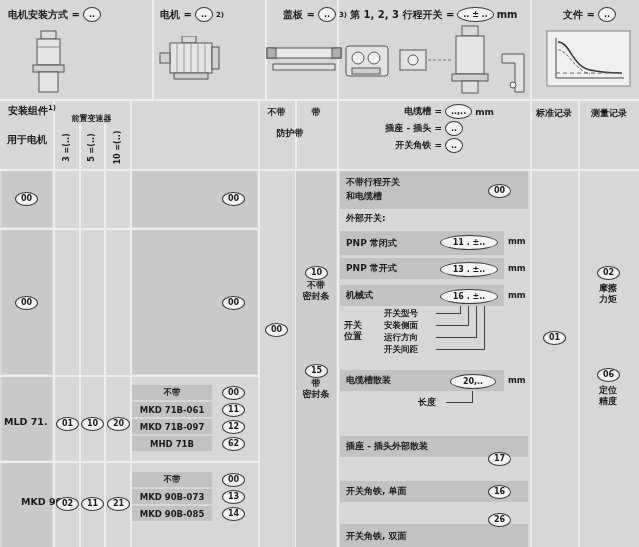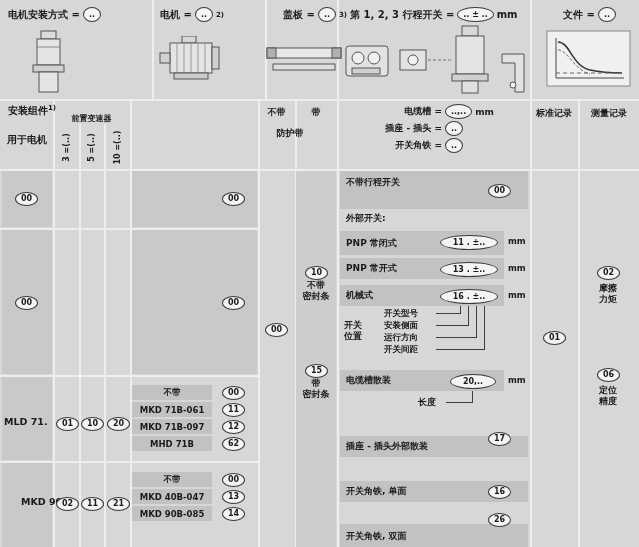--- a/index.html
+++ b/index.html
@@ -215,28 +215,29 @@
   <div class="mcell" style="left:132px;top:436px;width:80px;height:15px">MHD 71B</div>
   <span class="badge" style="left:222px;top:437px">62</span>
 
   
   <div class="txt b" style="left:21px;top:496px;width:68px;font-size:9.5px">MKD 90</div>
   <span class="badge" style="left:56px;top:497px">02</span>
   <span class="badge" style="left:81px;top:497px">11</span>
   <span class="badge" style="left:107px;top:497px">21</span>
   <div class="mcell" style="left:132px;top:472px;width:80px;height:15px">不带</div>
   <span class="badge" style="left:222px;top:473px">00</span>
-  <div class="mcell" style="left:132px;top:489px;width:80px;height:15px">MKD 40B-047</div>
+  <div class="mcell" style="left:132px;top:489px;width:80px;height:15px">MKD 90B-073</div>
   <span class="badge" style="left:222px;top:490px">13</span>
   <div class="mcell" style="left:132px;top:506px;width:80px;height:15px">MKD 90B-085</div>
   <span class="badge" style="left:222px;top:507px">14</span>
 
   
   <div class="obox2" style="left:340px;top:171px;width:188px;height:38px">
     <span style="display:block">不带行程开关</span>
+    <span style="display:block">和电缆槽</span>
   </div>
   <span class="badge" style="left:488px;top:184px">00</span>
 
   <div class="txt b" style="left:346px;top:213px;font-size:9px">外部开关:</div>
 
   <div class="obox" style="left:340px;top:231px;width:164px;height:24px">PNP 常闭式</div>
   <span class="code-ell abs" style="left:440px;top:235px;min-width:46px">11 . ±..</span>
   <div class="txt b" style="left:508px;top:236px;font-size:8.5px">mm</div>
 
   <div class="obox" style="left:340px;top:258px;width:164px;height:21px">PNP 常开式</div>
@@ -270,21 +271,21 @@
   <div class="obox" style="left:340px;top:370px;width:164px;height:21px">电缆槽散装</div>
   <span class="code-ell abs" style="left:450px;top:374px;min-width:34px">20,..</span>
   <div class="txt b" style="left:508px;top:375px;font-size:8.5px">mm</div>
   <div class="txt b" style="left:418px;top:397px;width:26px;font-size:9px">长度</div>
   <span>
     <i class="line" style="left:472px;top:391px;width:1px;height:12px"></i>
     <i class="line" style="left:446px;top:402px;width:27px;height:1px"></i>
   </span>
 
   <div class="obox" style="left:340px;top:436px;width:188px;height:21px">插座 - 插头外部散装</div>
-  <span class="badge" style="left:488px;top:432px">17</span>
+  <span class="badge" style="left:488px;top:452px">17</span>
 
   <div class="obox" style="left:340px;top:481px;width:188px;height:21px">开关角铁, 单面</div>
   <span class="badge" style="left:488px;top:485px">16</span>
 
   <div class="obox" style="left:340px;top:524px;width:188px;height:24px">开关角铁, 双面</div>
   <span class="badge" style="left:488px;top:513px">26</span>
 
   
   <span class="badge" style="left:543px;top:331px">01</span>
   <span class="badge" style="left:597px;top:266px">02</span>

